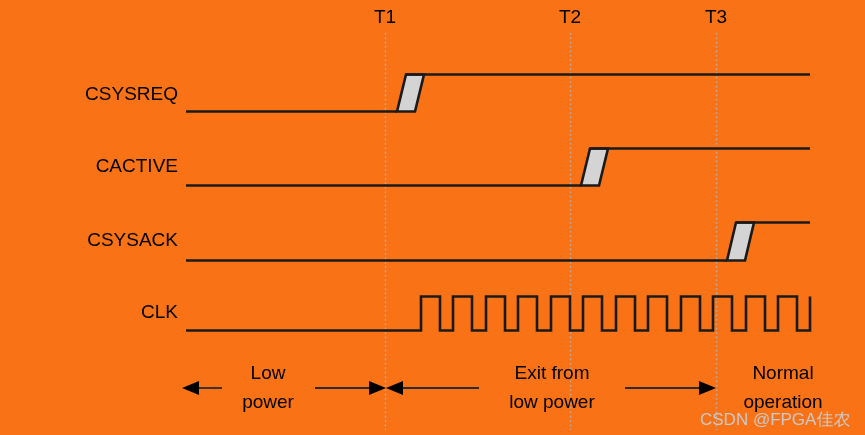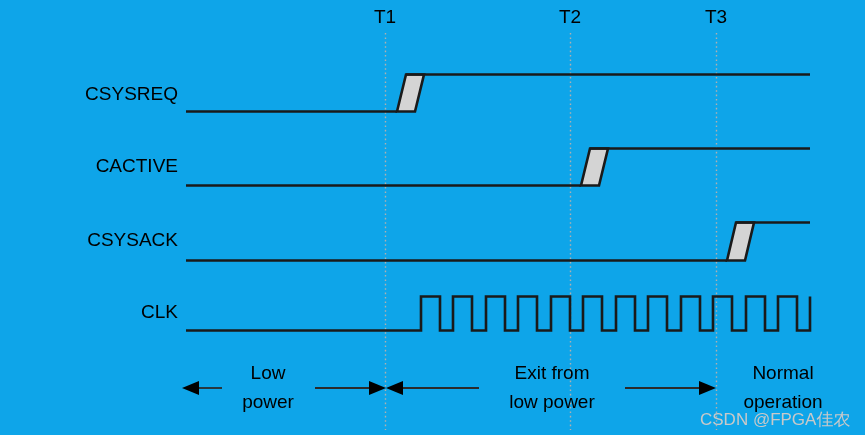--- a/index.html
+++ b/index.html
@@ -4,21 +4,21 @@
 <style>
   html, body {
     margin: 0;
     padding: 0;
     background: #ffffff;
   }
   #root {
     position: relative;
     width: 865px;
     height: 435px;
-    background: #0ea5e9;
+    background: #f97316;
     font-family: "Liberation Sans", sans-serif;
     overflow: hidden;
   }
   #diagram-svg {
     position: absolute;
     left: 0;
     top: 0;
     width: 865px;
     height: 435px;
   }

